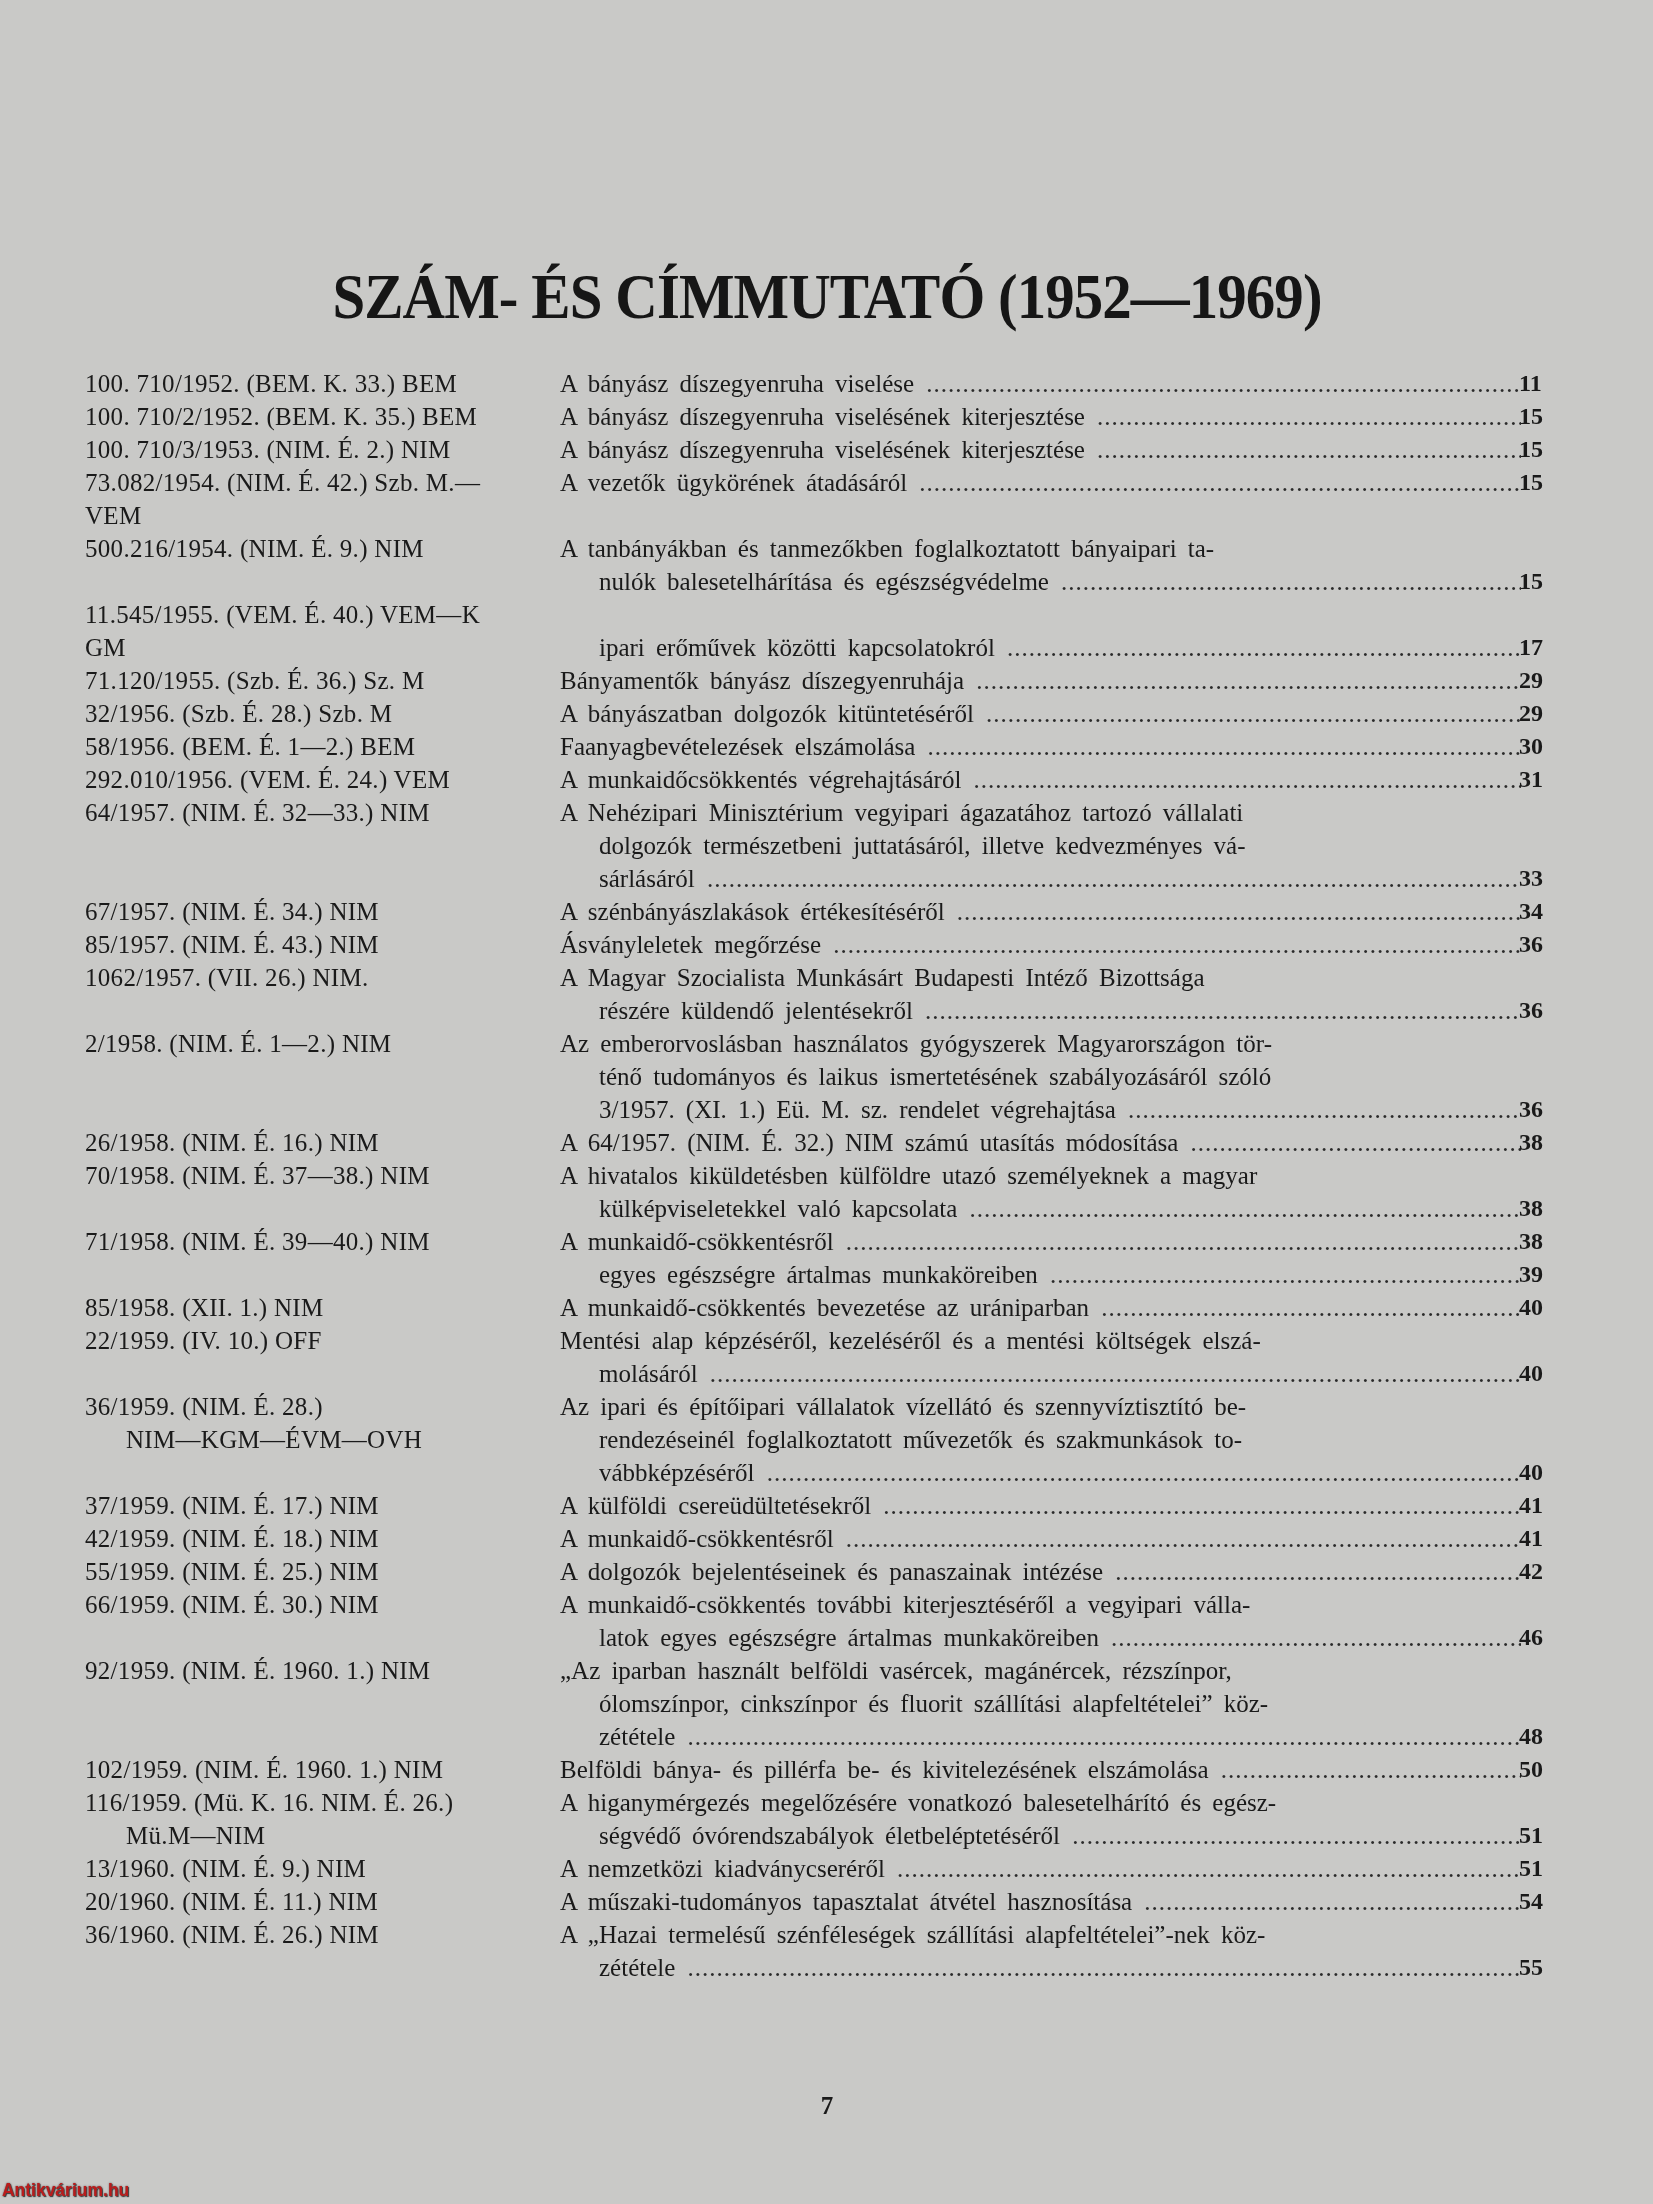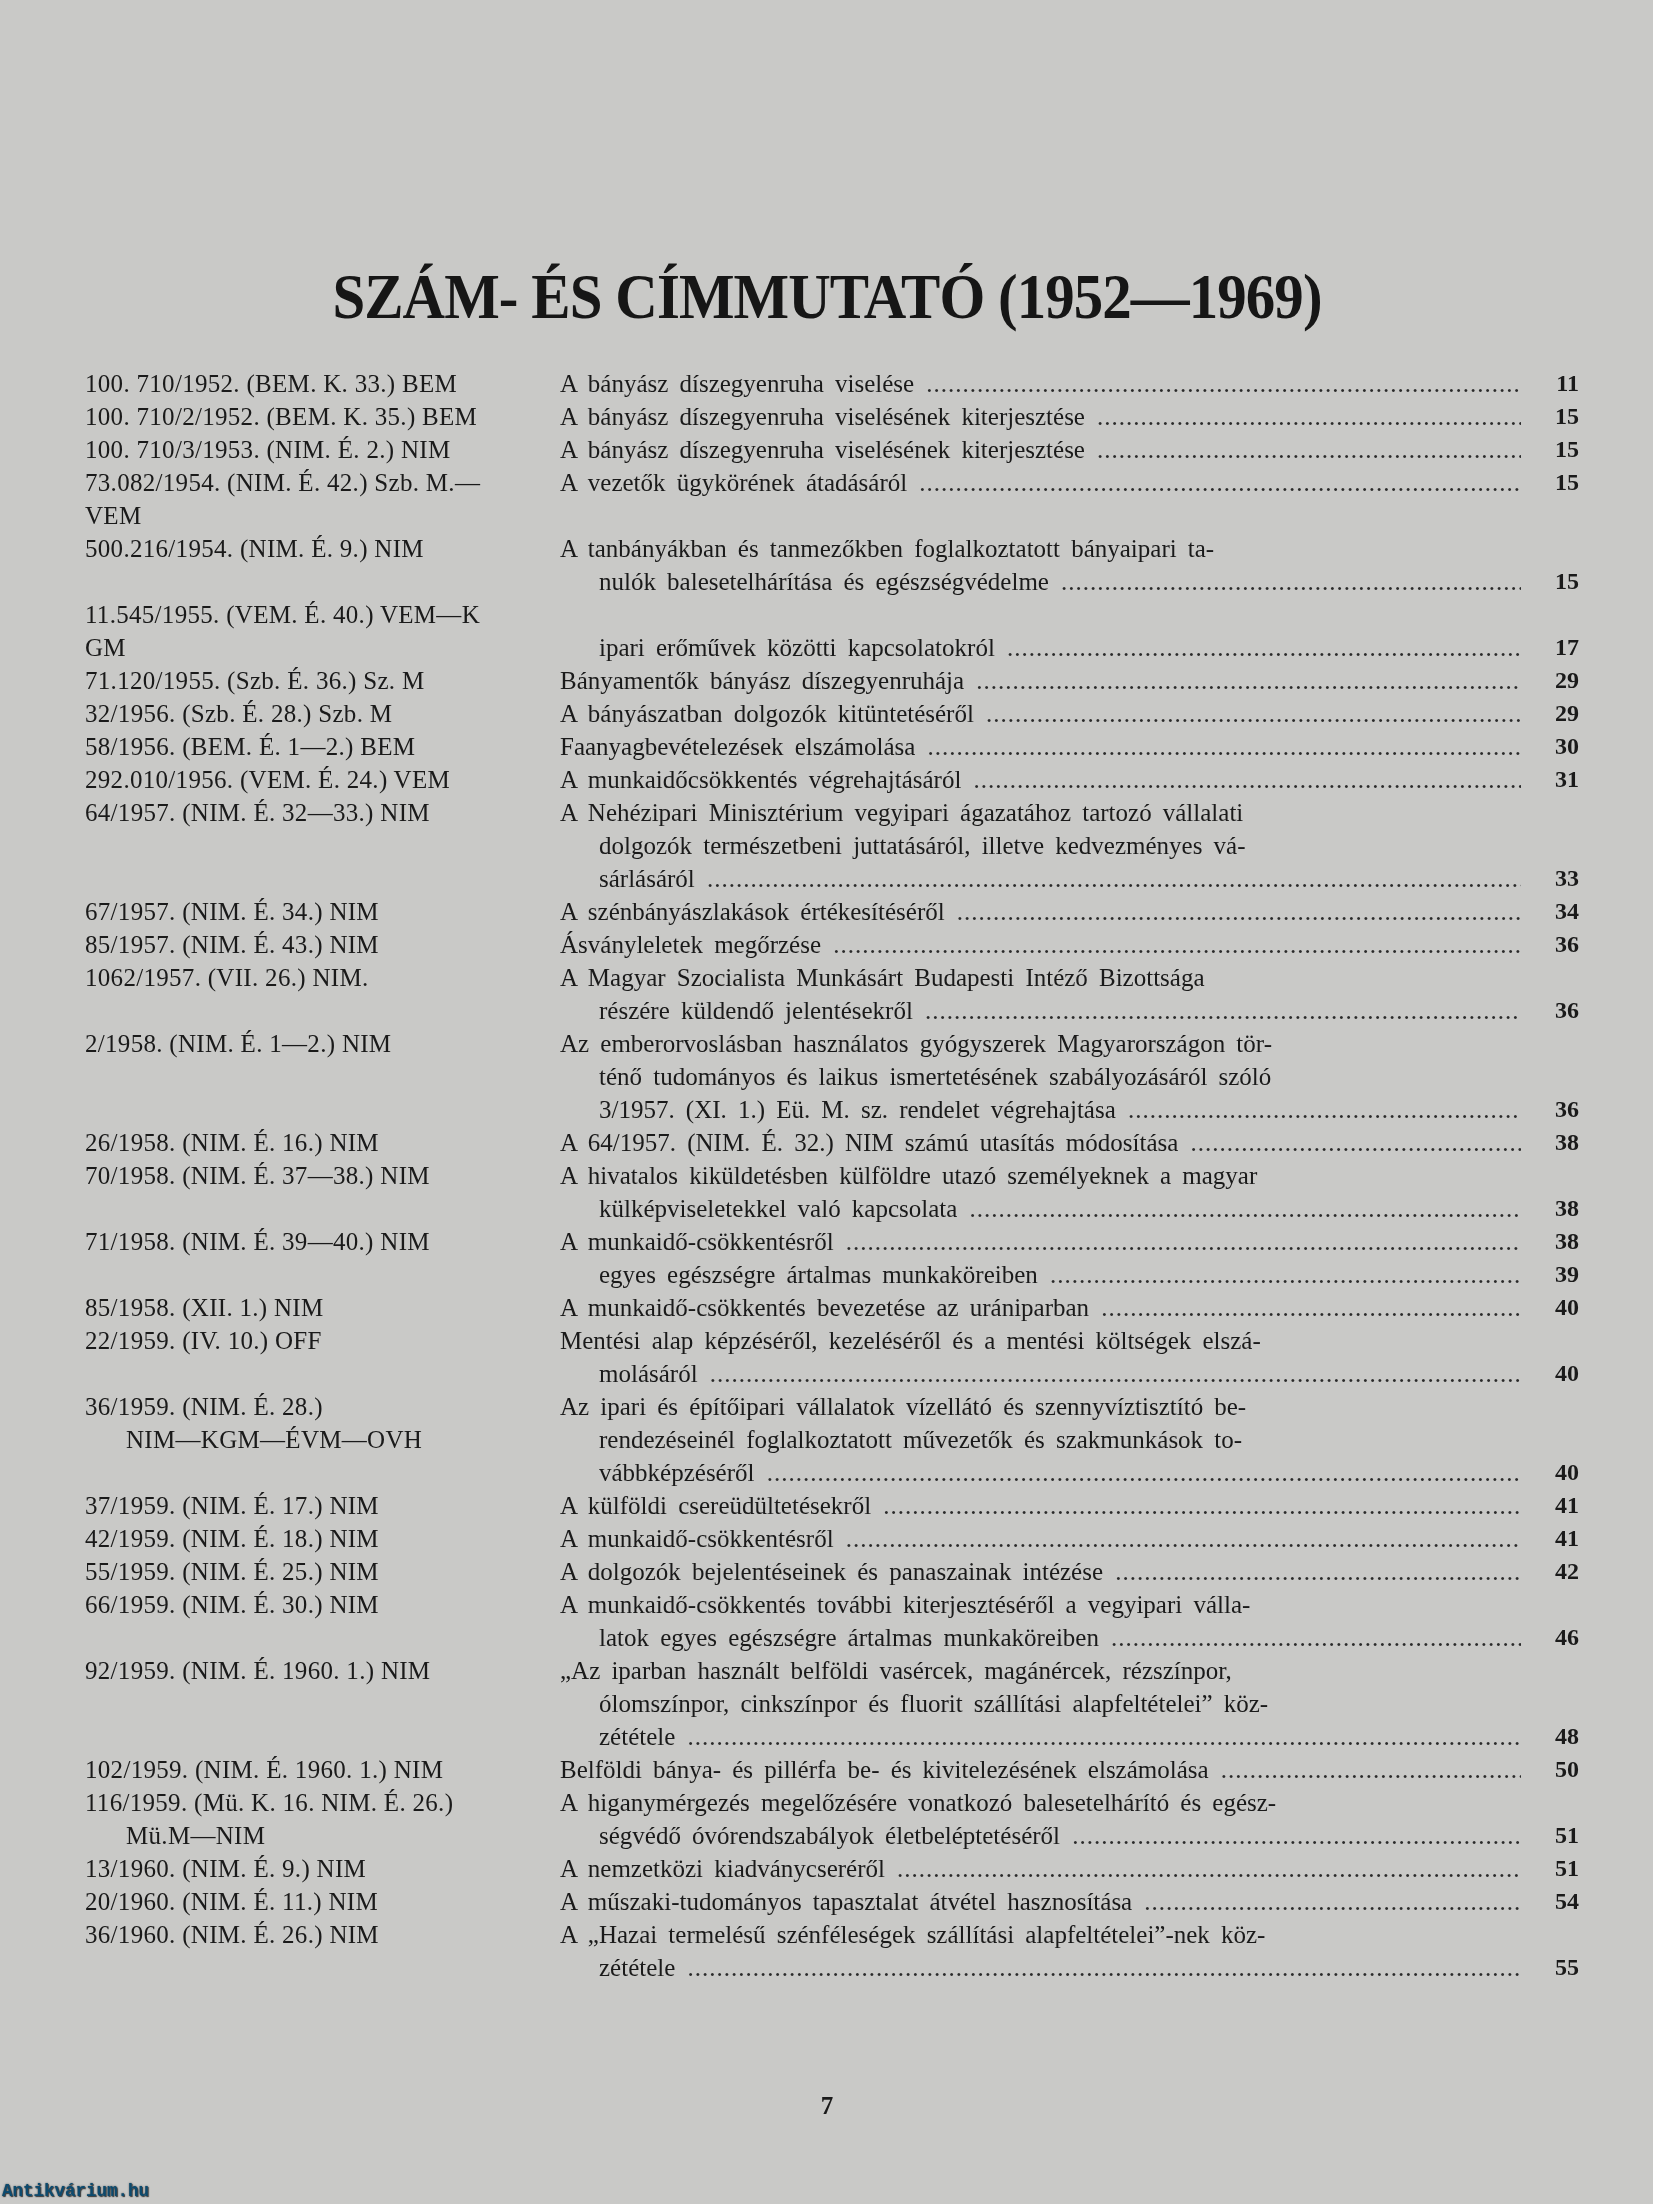--- a/index.html
+++ b/index.html
@@ -21,30 +21,30 @@
   .index { position: absolute; top: 367px; left: 85px; width: 1514px; }
   .row { position: relative; }
   .line {
     position: relative; height: 33px; line-height: 33px;
     font-size: 24px; white-space: nowrap;
   }
   .ref { position: absolute; left: 0; width: 475px; font-family: "Liberation Serif", serif; font-size: 25px; letter-spacing: 0.3px; }
   .title-line { position: absolute; left: 475px; width: 961px; font-family: "Liberation Serif", serif; font-size: 25px; overflow: hidden; word-spacing: 4.9px; }
   .title-line.cont { left: 514px; width: 922px; }
   .title-line .dots { color: #2a2a2a; letter-spacing: 1px; }
-  .pg { position: absolute; left: 1434px; width: 60px; text-align: right; font-family: "Liberation Serif", serif; font-weight: bold; font-size: 24px; }
+  .pg { position: absolute; left: 1434px; width: 60px; text-align: left; font-family: "Liberation Serif", serif; font-weight: bold; font-size: 24px; }
   .ref.cont { left: 41px; }
   .page-number {
     position: absolute; top: 2092px; left: 0; width: 1654px; text-align: center;
     font-family: "Liberation Serif", serif; font-weight: bold; font-size: 25px;
   }
   .watermark {
     position: absolute; left: 1.9px; bottom: 3.9px;
-    font-family: Liberation Mono, monospace; font-weight: bold; font-size: 17.5px;
-    color: #0c4a6e; text-shadow: 0 0 1.9px #555, 1px 1px 1px #333;
+    font-family: Liberation Sans, sans-serif; font-weight: bold; font-size: 17.5px;
+    color: #b91c1c; text-shadow: 0 0 1.9px #555, 1px 1px 1px #333;
   }
 </style>
 </head>
 <body>
 
 <div class="page-title">SZÁM- ÉS CÍMMUTATÓ (1952—1969)</div>
 
 <div class="index" id="index">
     <div class="row">
       <div class="line">

